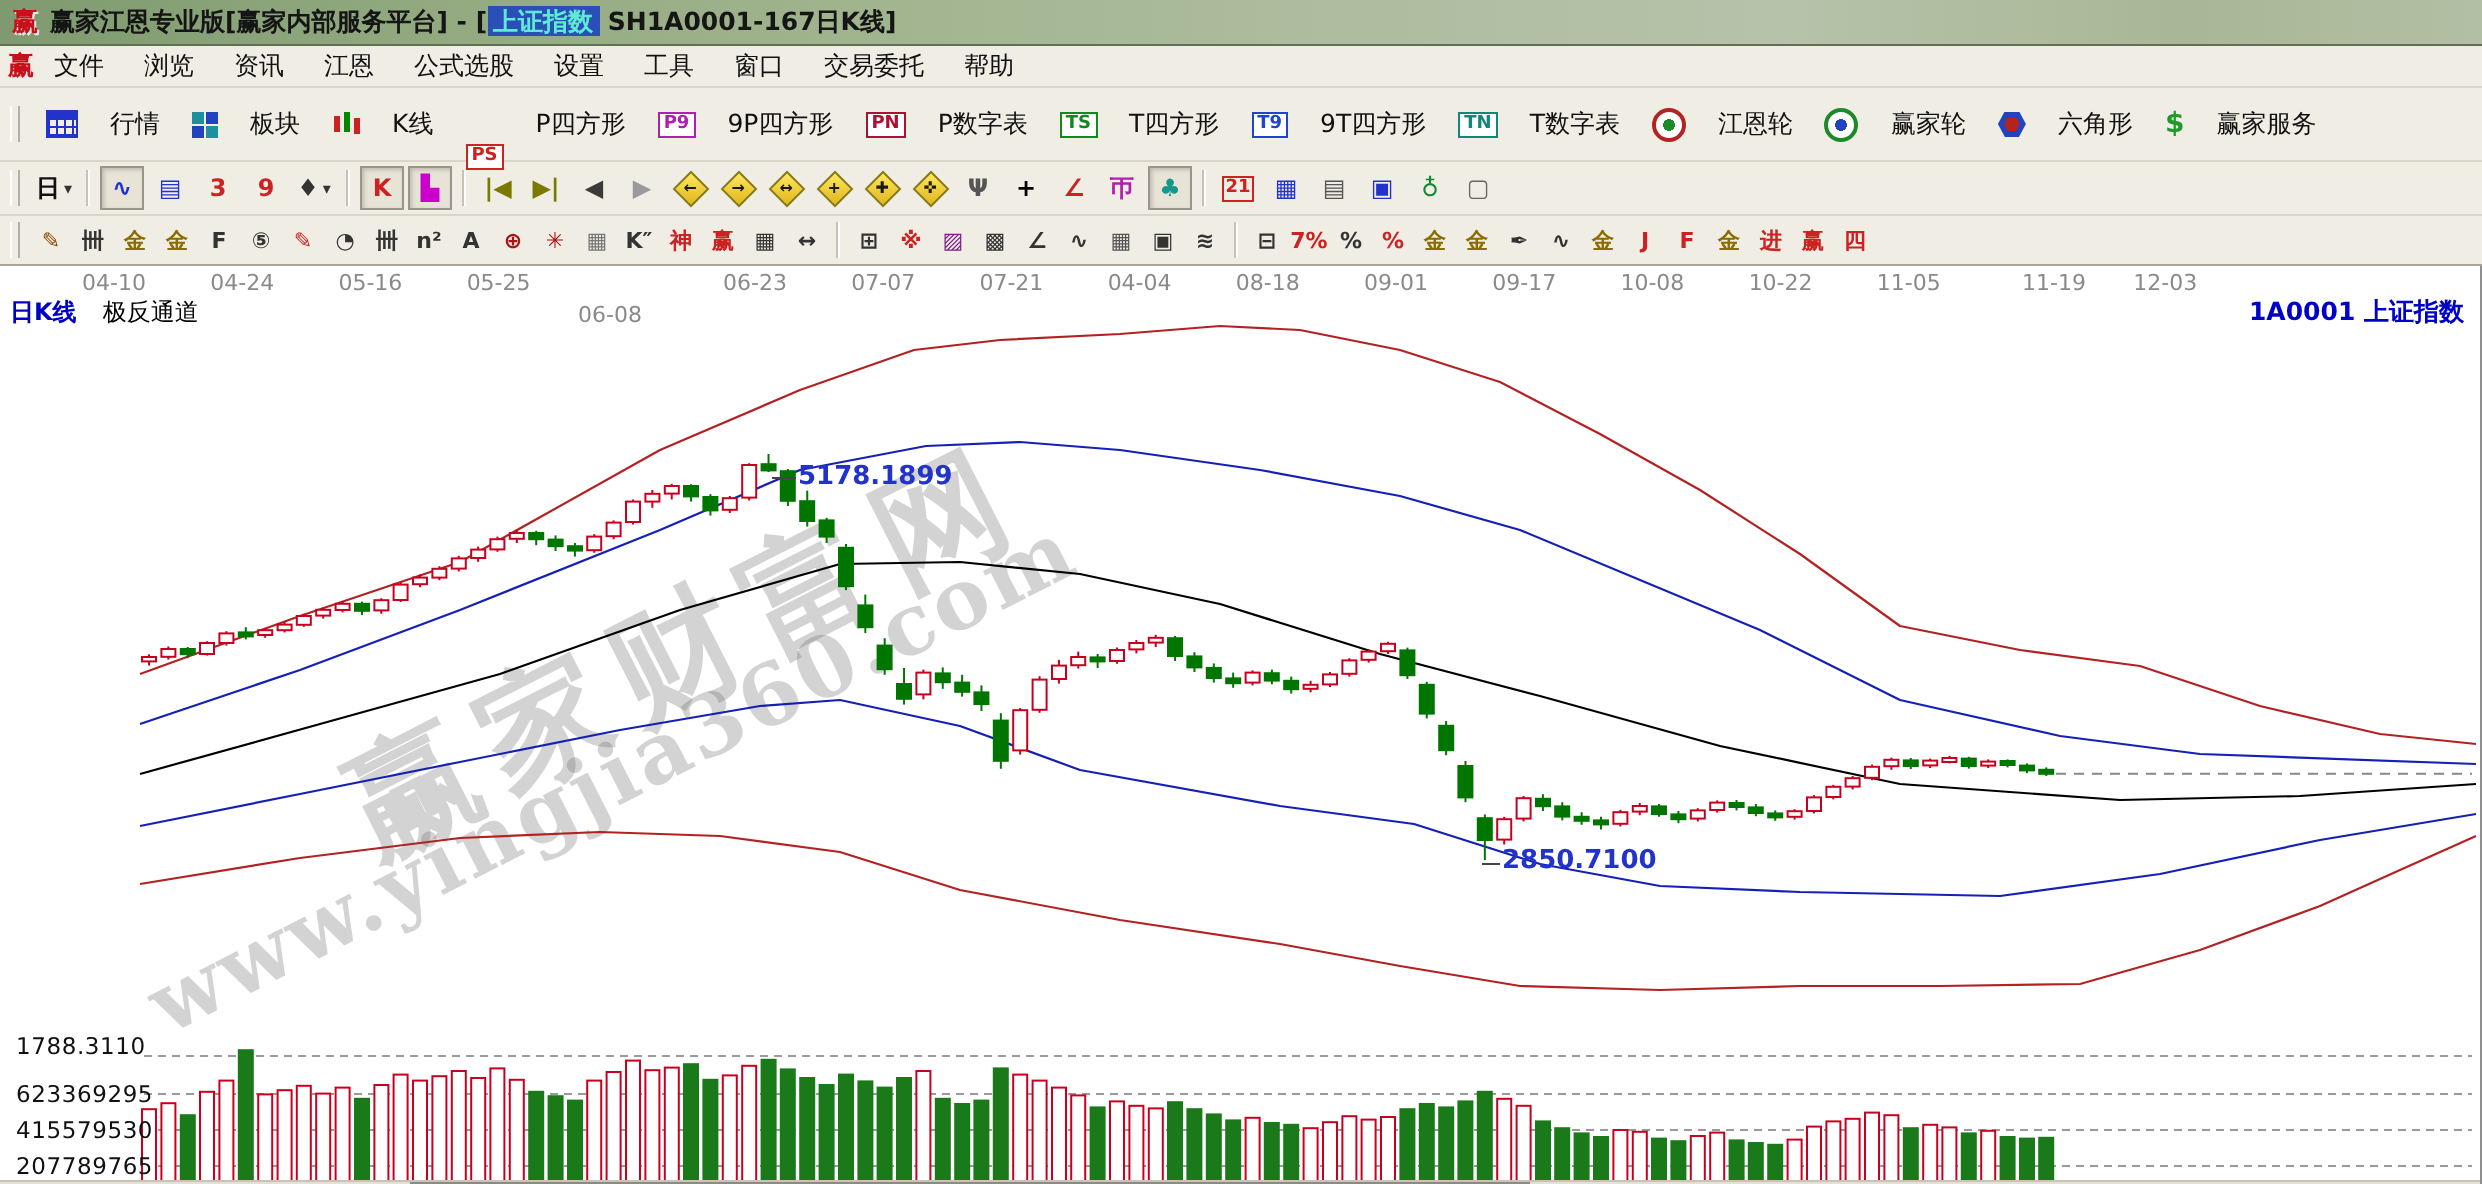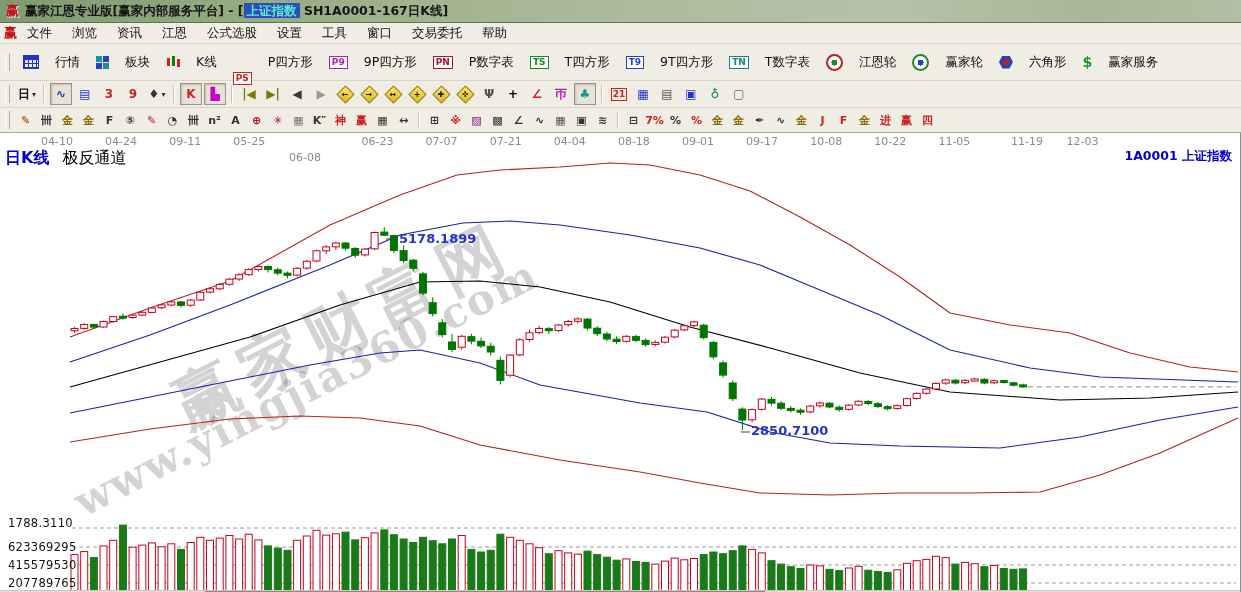--- a/index.html
+++ b/index.html
@@ -41,21 +41,21 @@
   .sbtn{min-width:20px;height:20px;display:flex;align-items:center;justify-content:center;font-size:12px;border:1px solid transparent;margin:0 1px;cursor:default;white-space:nowrap}
   .sbtn.pressed{border:1px solid #99958a;background:#e7e3d7;box-shadow:inset 1px 1px 2px rgba(0,0,0,.18)}
   .sbtn .arrow{font-size:8px;color:#333;margin-left:2px}
   .boxedg{border:1px solid #cc2222;font-size:9px;font-weight:bold;padding:0 1px;line-height:11px}
   .dia{width:11px;height:11px;transform:rotate(45deg);background:linear-gradient(135deg,#ffe95e,#dfb61a);border:1px solid #8a7a10;display:flex;align-items:center;justify-content:center}
   .dia>span{transform:rotate(-45deg);font-size:8px;color:#1a1a1a;font-weight:bold;line-height:8px}
   .t3btn{min-width:19px;height:19px;display:flex;align-items:center;justify-content:center;font-size:11px;margin:0 1px;cursor:default}
   .chartpane{position:relative;width:1241px;height:464px;background:#fff;border-right:1px solid #8f8f8f;box-sizing:border-box}
   .dates{position:absolute;top:2px;left:0;width:100%;height:13px;font-size:11px;color:#8a8a8a}
   .dates span{position:absolute;transform:translateX(-50%)}
-  .indline{position:absolute;top:15px;left:5px;font-size:16px;display:flex;gap:13px;white-space:nowrap;z-index:5}
+  .indline{position:absolute;top:15px;left:5px;font-size:12px;display:flex;gap:13px;white-space:nowrap;z-index:5}
   .symlabel{position:absolute;top:15px;right:8px;font-size:12.5px;color:#0000c8;z-index:5;font-weight:bold}
   .blue{color:#0000c8}.red{color:#cc0000}.blk{color:#000}
   .wm{position:absolute;color:rgba(110,110,110,.30);font-weight:bold;transform-origin:left top;z-index:1;white-space:nowrap;font-family:"DejaVu Serif","Liberation Serif",serif}
   .wm-cn{left:158px;top:238px;font-size:64px;letter-spacing:10px;transform:rotate(-27deg)}
   .wm-url{left:66px;top:350px;font-size:42px;letter-spacing:2px;transform:rotate(-27deg)}
   .chart-svg{position:absolute;left:0;top:0;z-index:2}
   .pricelab{position:absolute;left:8px;font-size:11.5px;color:#111;z-index:4;letter-spacing:.3px}
   .anno{position:absolute;font-size:13px;color:#2233cc;z-index:4;font-weight:bold}
   .hscroll{position:absolute;left:0;top:457px;width:100%;height:7px;background:#e4e0d5;z-index:6;border-top:1px solid #c8c4b8}
   .hthumb{position:absolute;left:205px;top:0;width:560px;height:7px;background:#a2a29e;border:1px solid #8a8a86;box-sizing:border-box}
@@ -618,21 +618,21 @@
         <rect x="1019.6" y="379.9" width="7" height="2.0" fill="#007500" stroke="#007500" stroke-width="1"></rect>
         <rect x="1019.6" y="563.9" width="7" height="22.1" fill="#1a7a1a" stroke="#1a7a1a" stroke-width="1"></rect>
         <line x1="1028" y1="381.8908076050933" x2="1236" y2="381.8908076050933" stroke="#888" stroke-dasharray="5 4" stroke-width="1"></line>
         <line x1="386" y1="234" x2="398" y2="234" stroke="#444" stroke-width="1"></line>
         <line x1="741" y1="427" x2="750" y2="427" stroke="#444" stroke-width="1"></line>
       </svg>
 
     <div class="dates" id="dateaxis">
         <span style="left: 57px;">04-10</span>
         <span style="left: 121.1px;">04-24</span>
-        <span style="left: 185.2px;">09-11</span>
+        <span style="left: 185.2px;">05-16</span>
         <span style="left: 249.3px;">05-25</span>
         <span style="left: 305px; margin-top: 16px;">06-08</span>
         <span style="left: 377.5px;">06-23</span>
         <span style="left: 441.6px;">07-07</span>
         <span style="left: 505.7px;">07-21</span>
         <span style="left: 569.8px;">04-04</span>
         <span style="left: 633.9px;">08-18</span>
         <span style="left: 698px;">09-01</span>
         <span style="left: 762.1px;">09-17</span>
         <span style="left: 826.2px;">10-08</span>

